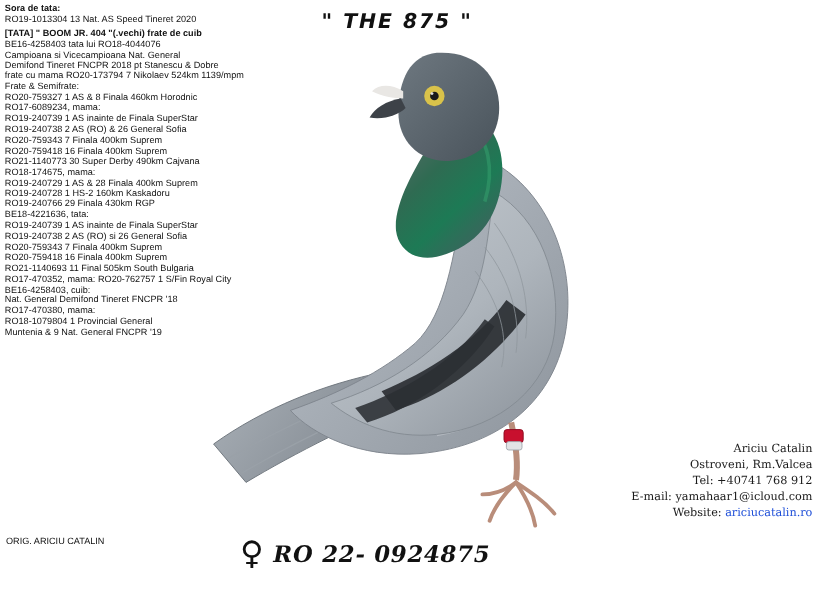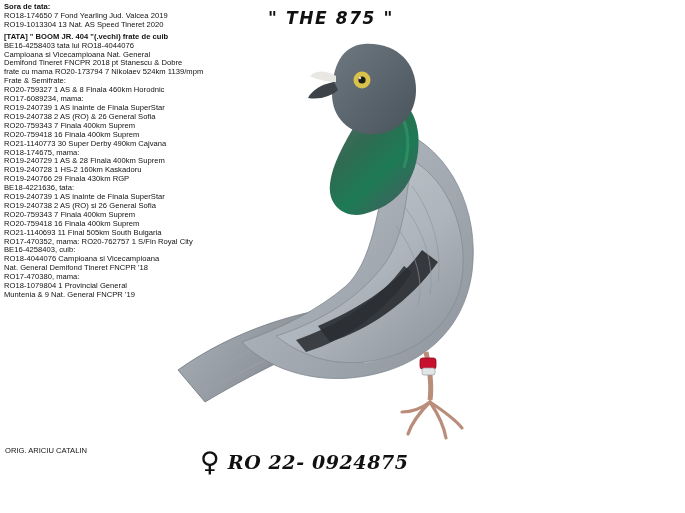--- a/index.html
+++ b/index.html
@@ -123,21 +123,20 @@
   }
 </style>
 </head>
 <body>
 
 <div id="page">
 
   <div class="pedigree">
     <div class="ln bold">Sora de tata:</div>
     <div id="ped-lines">
-        <div class="ln">RO18-174650 7 Fond Yearling Jud. Valcea 2019</div>
         <div class="ln">RO19-1013304 13 Nat. AS Speed Tineret 2020</div>
         <div class="gap"></div>
         <div class="ln bold">[TATA] " BOOM JR. 404 "(.vechi) frate de cuib</div>
         <div class="ln">BE16-4258403 tata lui RO18-4044076</div>
         <div class="ln">Campioana si Vicecampioana Nat. General</div>
         <div class="ln">Demifond Tineret FNCPR 2018 pt Stanescu &amp; Dobre</div>
         <div class="ln">frate cu mama RO20-173794 7 Nikolaev 524km 1139/mpm</div>
         <div class="ln">Frate &amp; Semifrate:</div>
         <div class="ln">RO20-759327 1 AS &amp; 8 Finala 460km Horodnic</div>
         <div class="ln">RO17-6089234, mama:</div>
@@ -151,21 +150,20 @@
         <div class="ln">RO19-240728 1 HS-2 160km Kaskadoru</div>
         <div class="ln">RO19-240766 29 Finala 430km RGP</div>
         <div class="ln">BE18-4221636, tata:</div>
         <div class="ln">RO19-240739 1 AS inainte de Finala SuperStar</div>
         <div class="ln">RO19-240738 2 AS (RO) si 26 General Sofia</div>
         <div class="ln">RO20-759343 7 Finala 400km Suprem</div>
         <div class="ln">RO20-759418 16 Finala 400km Suprem</div>
         <div class="ln">RO21-1140693 11 Final 505km South Bulgaria</div>
         <div class="ln">RO17-470352, mama: RO20-762757 1 S/Fin Royal City</div>
         <div class="ln">BE16-4258403, cuib:</div>
-        <div class="ln">RO18-4044076 Campioana si Vicecampioana</div>
         <div class="ln">Nat. General Demifond Tineret FNCPR '18</div>
         <div class="ln">RO17-470380, mama:</div>
         <div class="ln">RO18-1079804 1 Provincial General</div>
         <div class="ln">Muntenia &amp; 9 Nat. General FNCPR '19</div>
       </div>
   </div>
 
   <div class="title">" THE 875 "</div>
 
   <div class="bird">
@@ -260,14 +258,24 @@
     </svg>
   </div>
 
   <div class="ringline">
     <span class="sexsym">♀</span>
     <span class="ringnum">RO 22- 0924875</span>
   </div>
 
   <div class="orig">ORIG. ARICIU CATALIN</div>
 
+  <div class="owner">
+    <div class="row">Ariciu Catalin</div>
+    <div class="row">Ostroveni, Rm.Valcea</div>
+    <div class="row">Tel: +40741 768 912</div>
+    <div class="row">E-mail: yamahaar1@icloud.com</div>
+    <div class="row">
+      <span>Website:</span>
+      <span class="web">ariciucatalin.ro</span>
+    </div>
+  </div>
 
 </div>
 
 </body></html>

